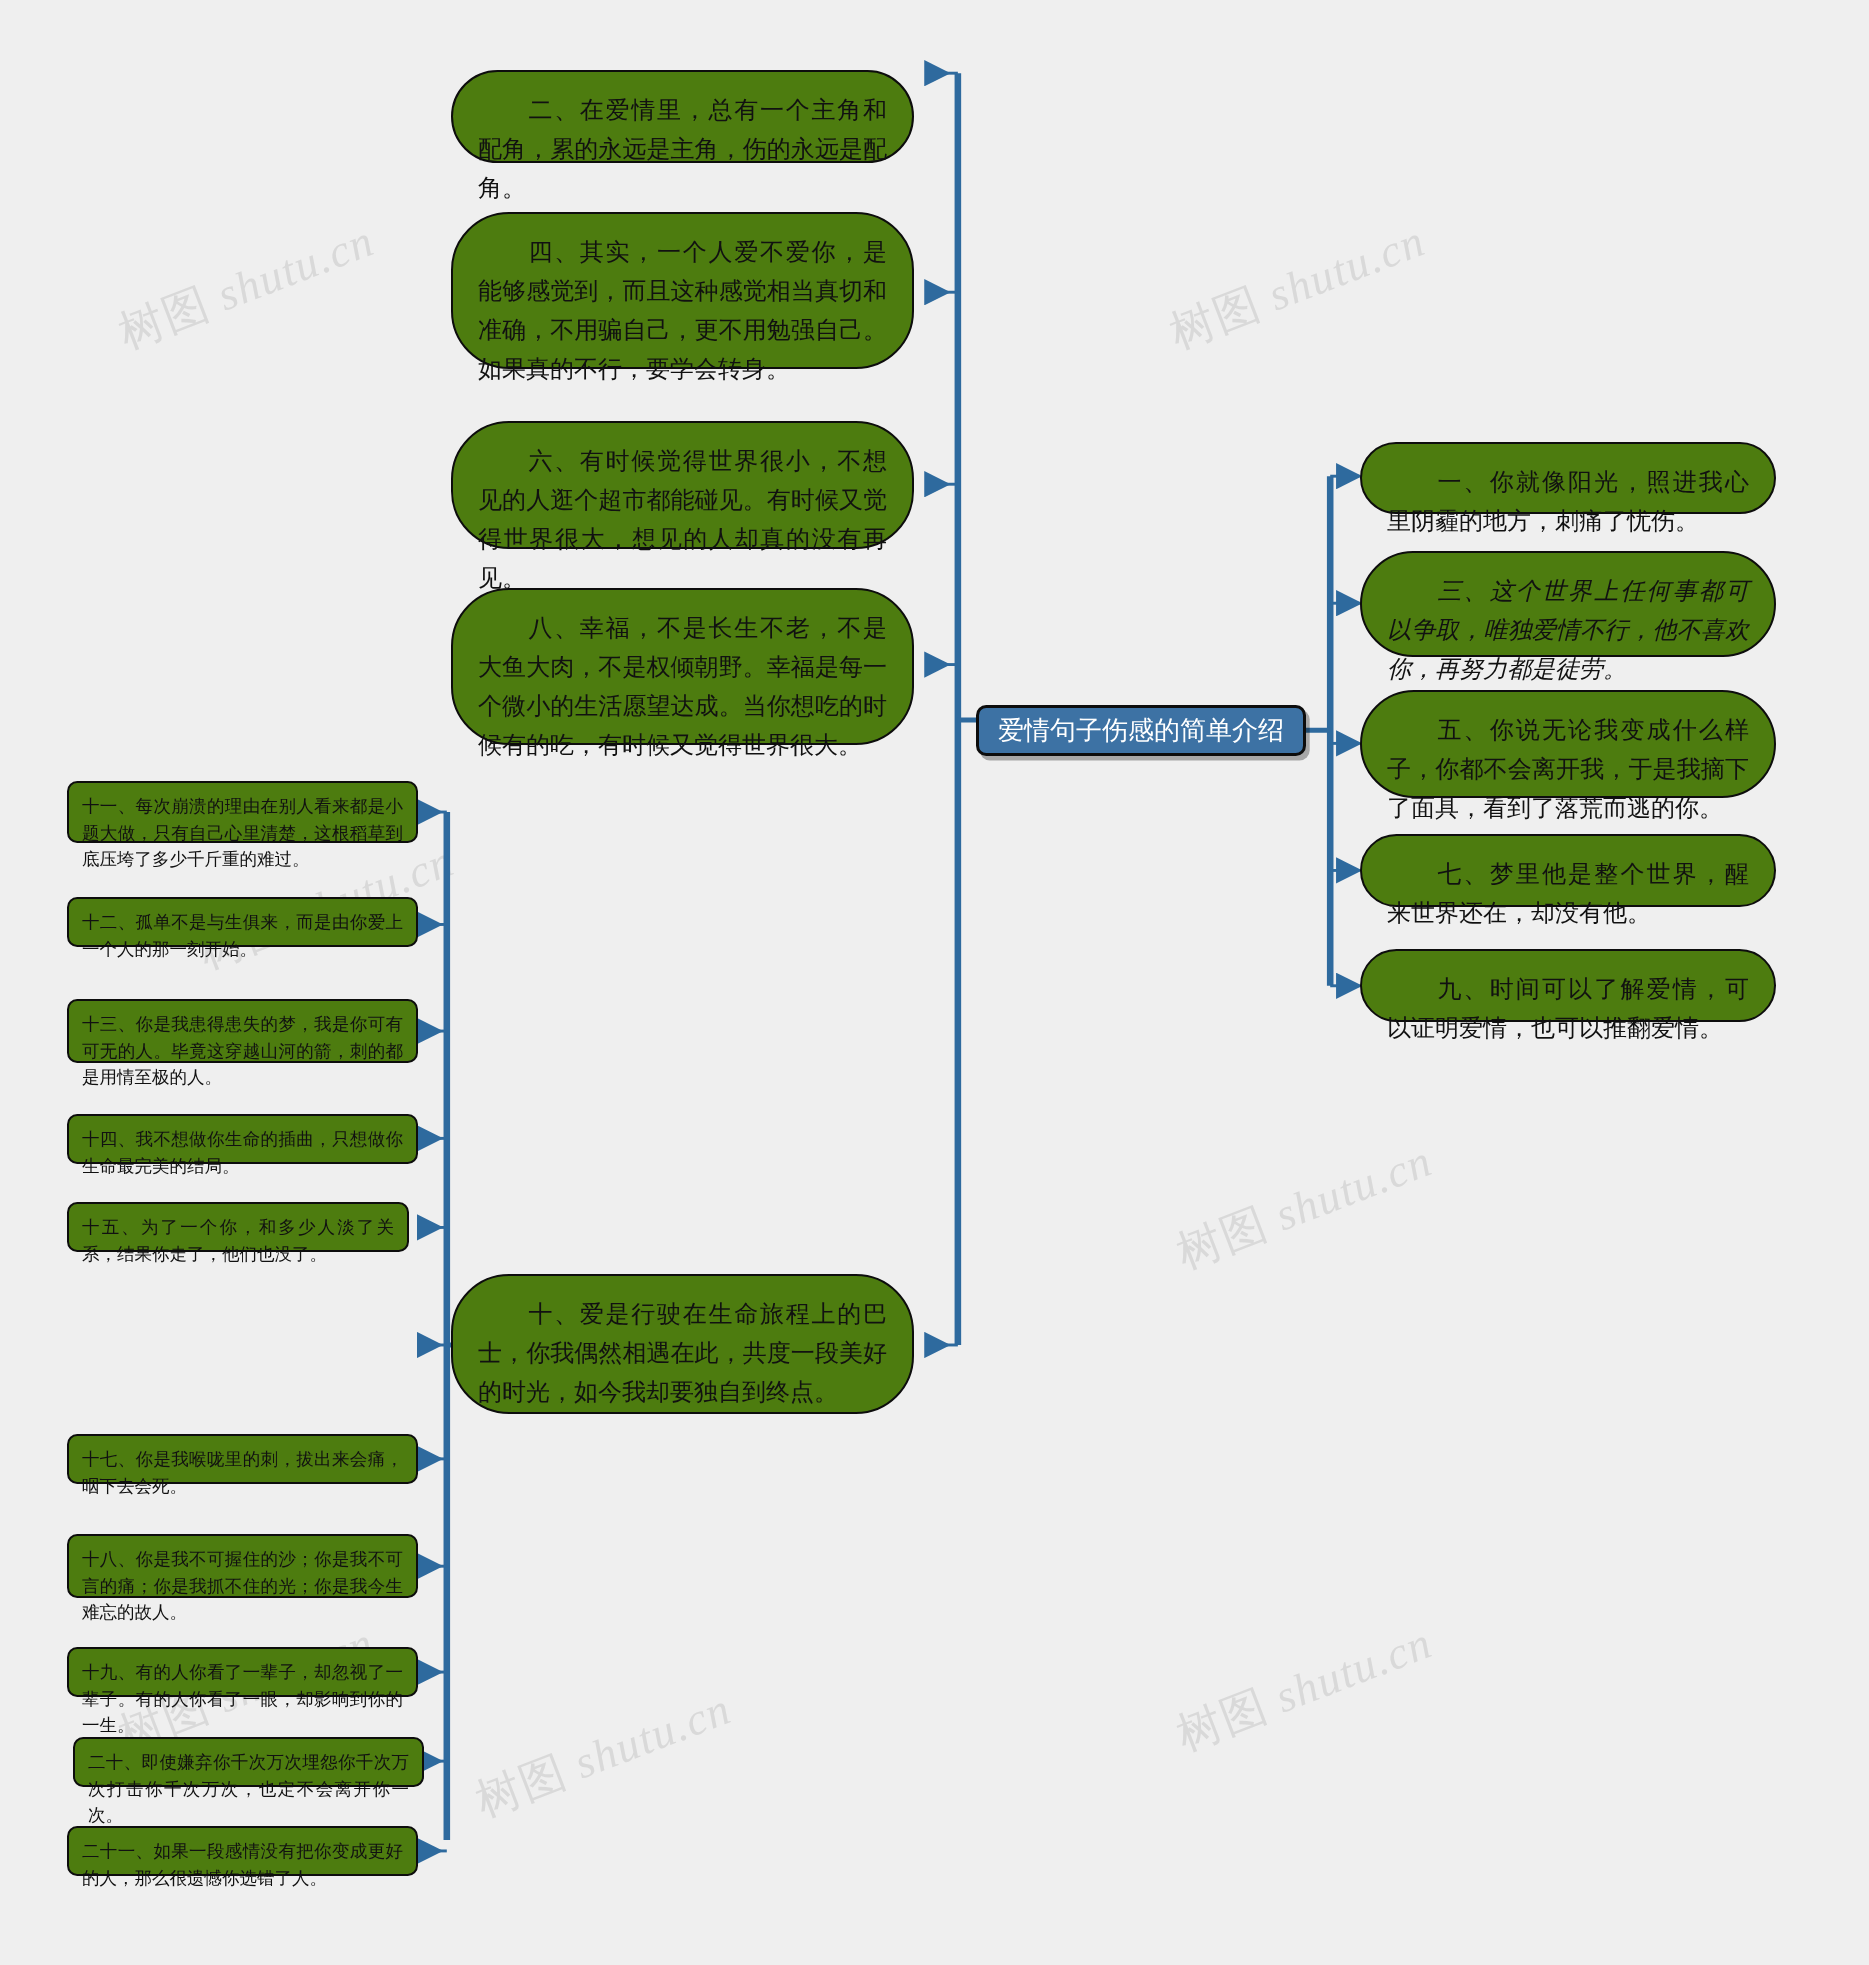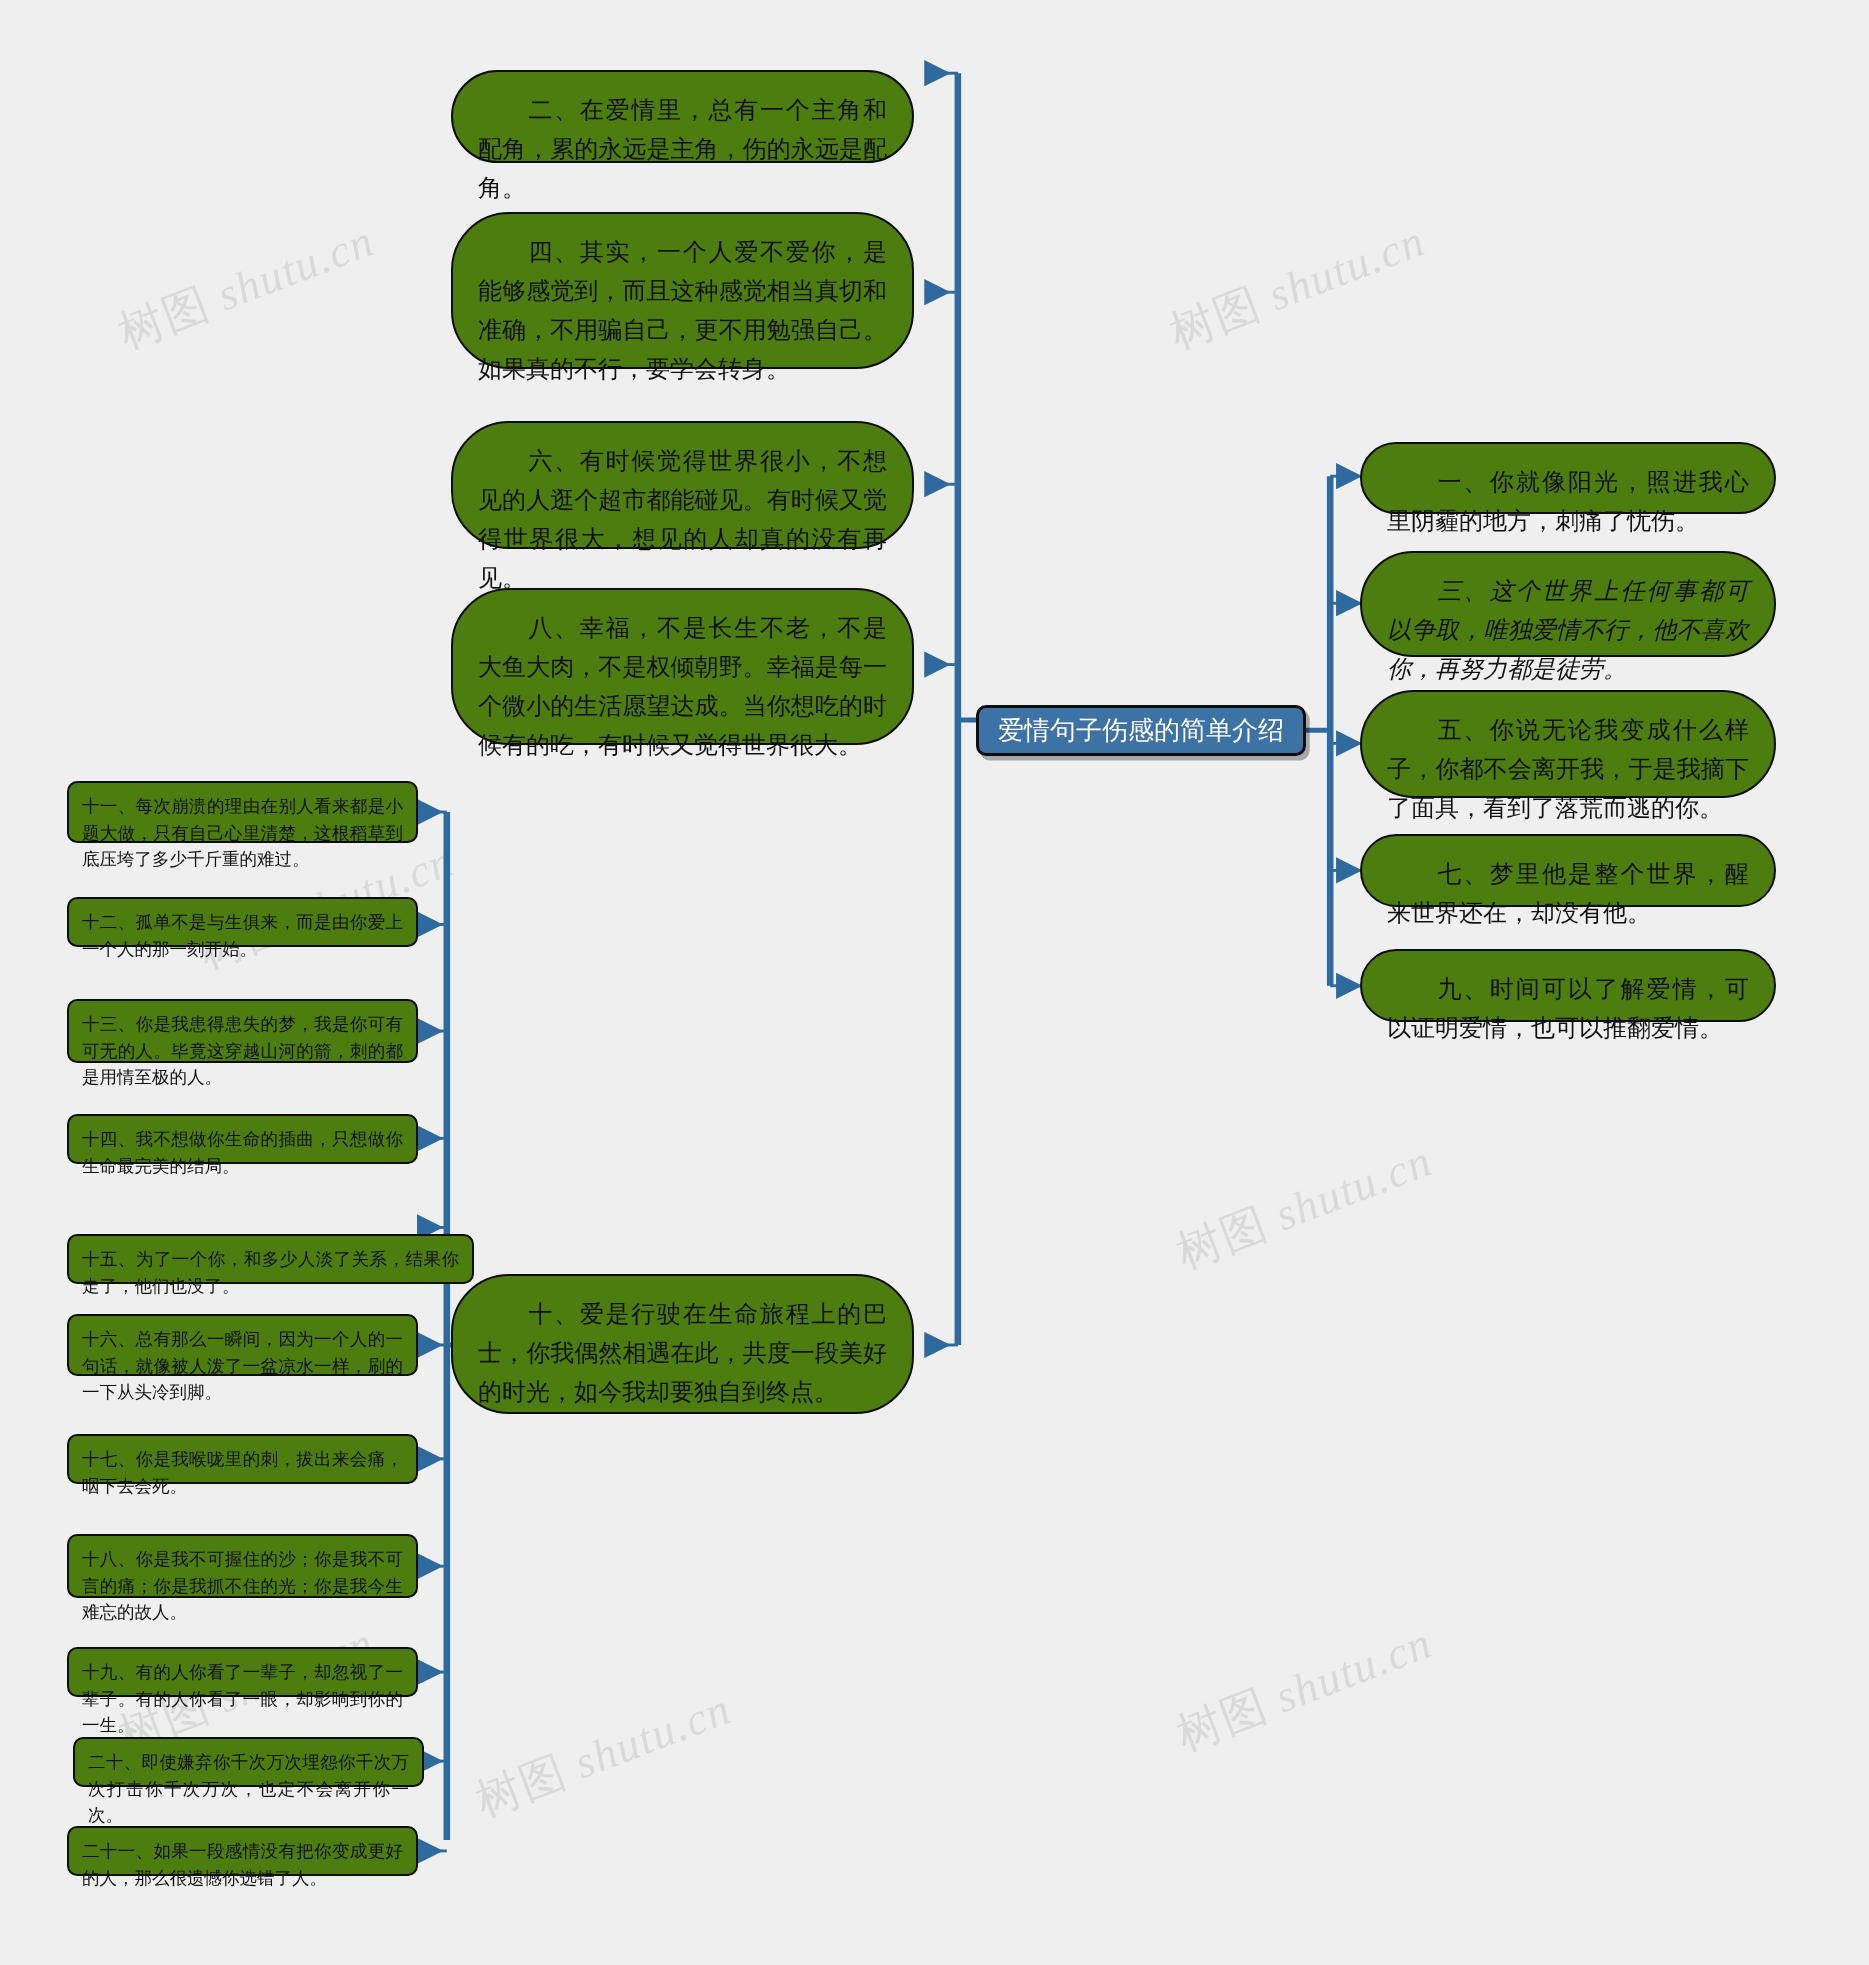--- a/index.html
+++ b/index.html
@@ -205,27 +205,24 @@
   </div>
 
   <div class="node small" style="left:67px;top:999px;width:351px;height:64px;">
     <span class="txt">十三、你是我患得患失的梦，我是你可有可无的人。毕竟这穿越山河的箭，刺的都是用情至极的人。</span>
   </div>
 
   <div class="node small" style="left:67px;top:1114px;width:351px;height:50px;">
     <span class="txt">十四、我不想做你生命的插曲，只想做你生命最完美的结局。</span>
   </div>
 
-  <div class="node small" style="left:67px;top:1202px;width:407px;height:50px;margin-top:32px;">
+  <div class="node small" style="left:67px;top:1202px;width:342px;height:50px;">
     <span class="txt">十五、为了一个你，和多少人淡了关系，结果你走了，他们也没了。</span>
   </div>
 
-  <div class="node small" style="left:67px;top:1314px;width:351px;height:62px;">
-    <span class="txt">十六、总有那么一瞬间，因为一个人的一句话，就像被人泼了一盆凉水一样，刷的一下从头冷到脚。</span>
-  </div>
 
   <div class="node small" style="left:67px;top:1434px;width:351px;height:50px;">
     <span class="txt">十七、你是我喉咙里的刺，拔出来会痛，咽下去会死。</span>
   </div>
 
   <div class="node small" style="left:67px;top:1534px;width:351px;height:64px;">
     <span class="txt">十八、你是我不可握住的沙；你是我不可言的痛；你是我抓不住的光；你是我今生难忘的故人。</span>
   </div>
 
   <div class="node small" style="left:67px;top:1647px;width:351px;height:50px;">

